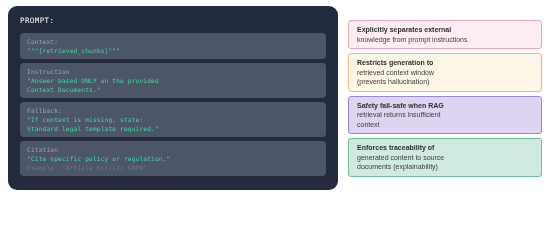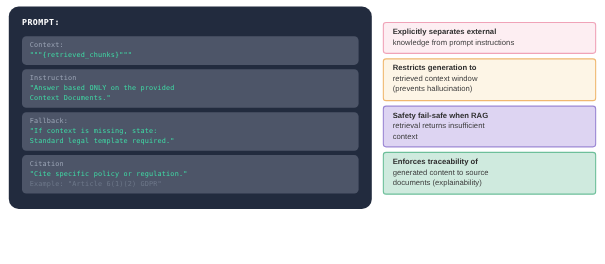--- a/index.html
+++ b/index.html
@@ -24,21 +24,21 @@
     height: 184px;
     background: #222b3e;
     border-radius: 9px;
     box-sizing: border-box;
     padding: 9px 10px 8px 12px;
   }
   #prompt-title {
     color: #ffffff;
     font-family: "DejaVu Sans Mono", monospace;
     font-size: 7.5px;
-    font-weight: bold;
+    font-weight: normal;
     letter-spacing: 0.4px;
     margin: 1px 0 8px 0;
   }
   .code-block {
     background: #4d5568;
     border-radius: 4px;
     padding: 4px 6px 4px 7px;
     margin-bottom: 4px;
     box-sizing: border-box;
     width: 306px;

